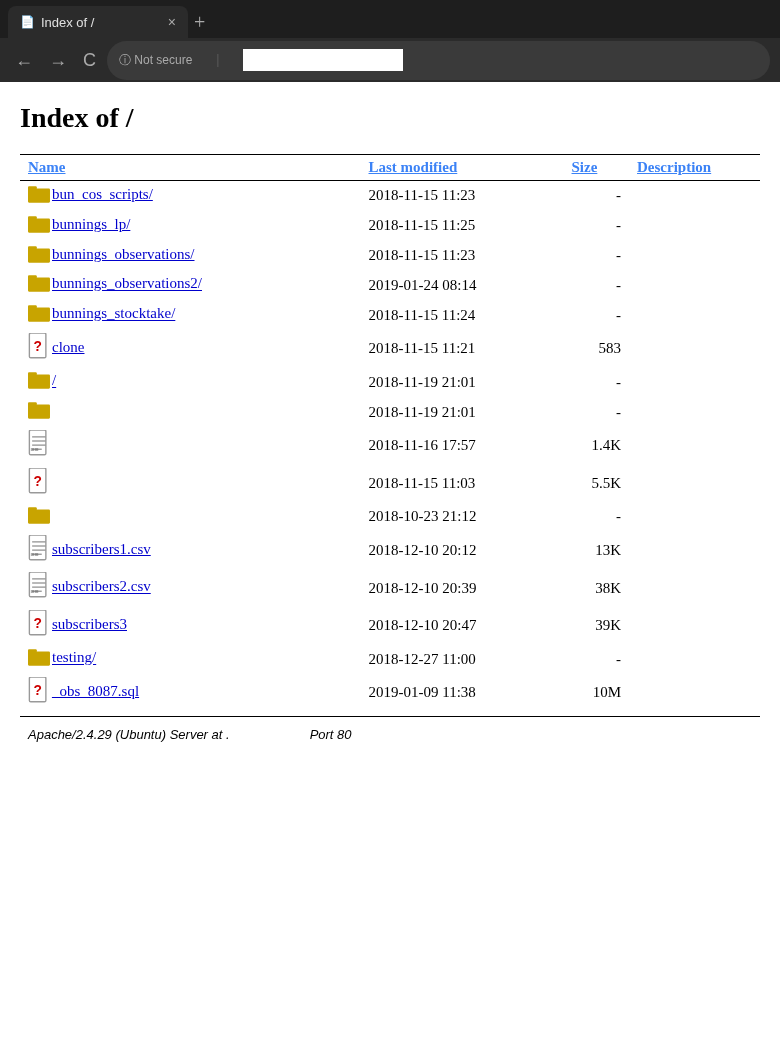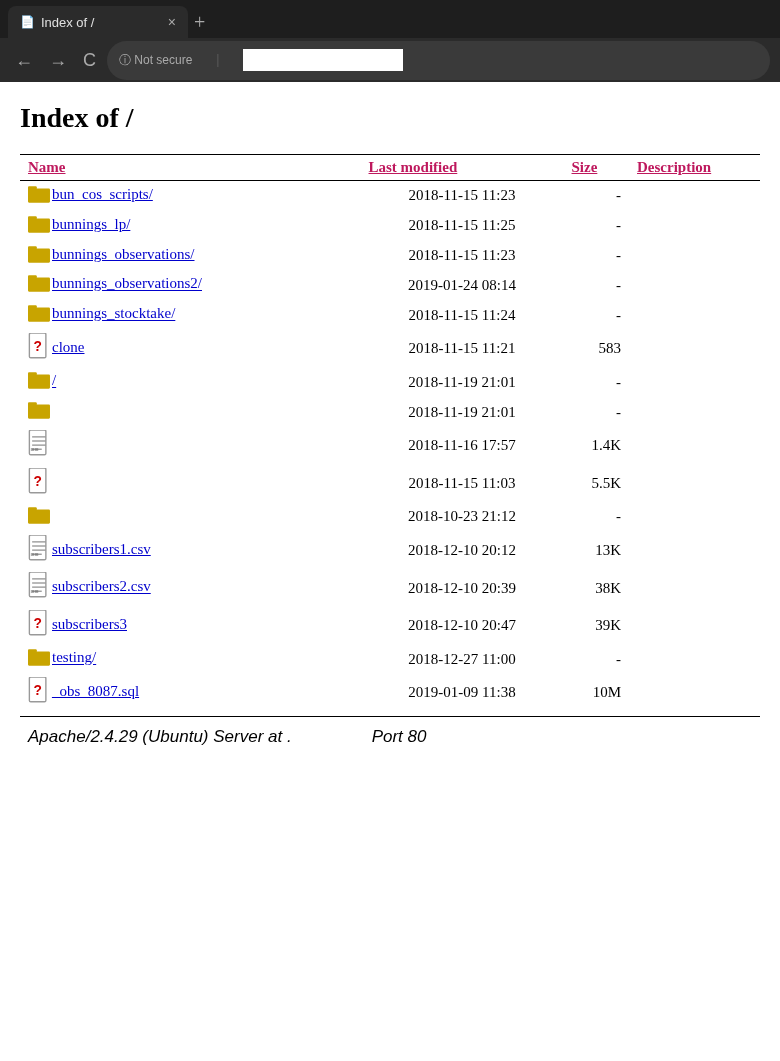--- a/index.html
+++ b/index.html
@@ -145,51 +145,51 @@
 
     .file-table th {
       text-align: left;
       font-weight: bold;
       padding: 4px 8px;
       border-top: 1px solid #000;
       border-bottom: 1px solid #000;
     }
 
     .file-table th a {
-      color: #be185d;
+      color: #3b82f6;
       text-decoration: underline;
     }
 
     .file-table td {
       padding: 3px 8px;
       vertical-align: middle;
       white-space: nowrap;
     }
 
     .file-table tr:first-child td {
     }
 
     .file-table a {
       color: #0000cc;
       text-decoration: underline;
     }
 
     .col-name { width: 260px; }
-    .col-modified { width: 155px; text-align: center; }
+    .col-modified { width: 155px; }
     .col-size { width: 50px; text-align: right; }
     .col-desc { width: 100px; }
     .hr-bottom {
       border: none;
       border-top: 1px solid #000;
       margin-top: 4px;
     }
 
     .footer {
       font-family: Arial, sans-serif;
-      font-size: 17px;
+      font-size: 13px;
       font-style: italic;
       color: #000;
       display: flex;
       gap: 80px;
       padding: 10px 8px;
     }
   </style>
 </head>
 <body>
 

